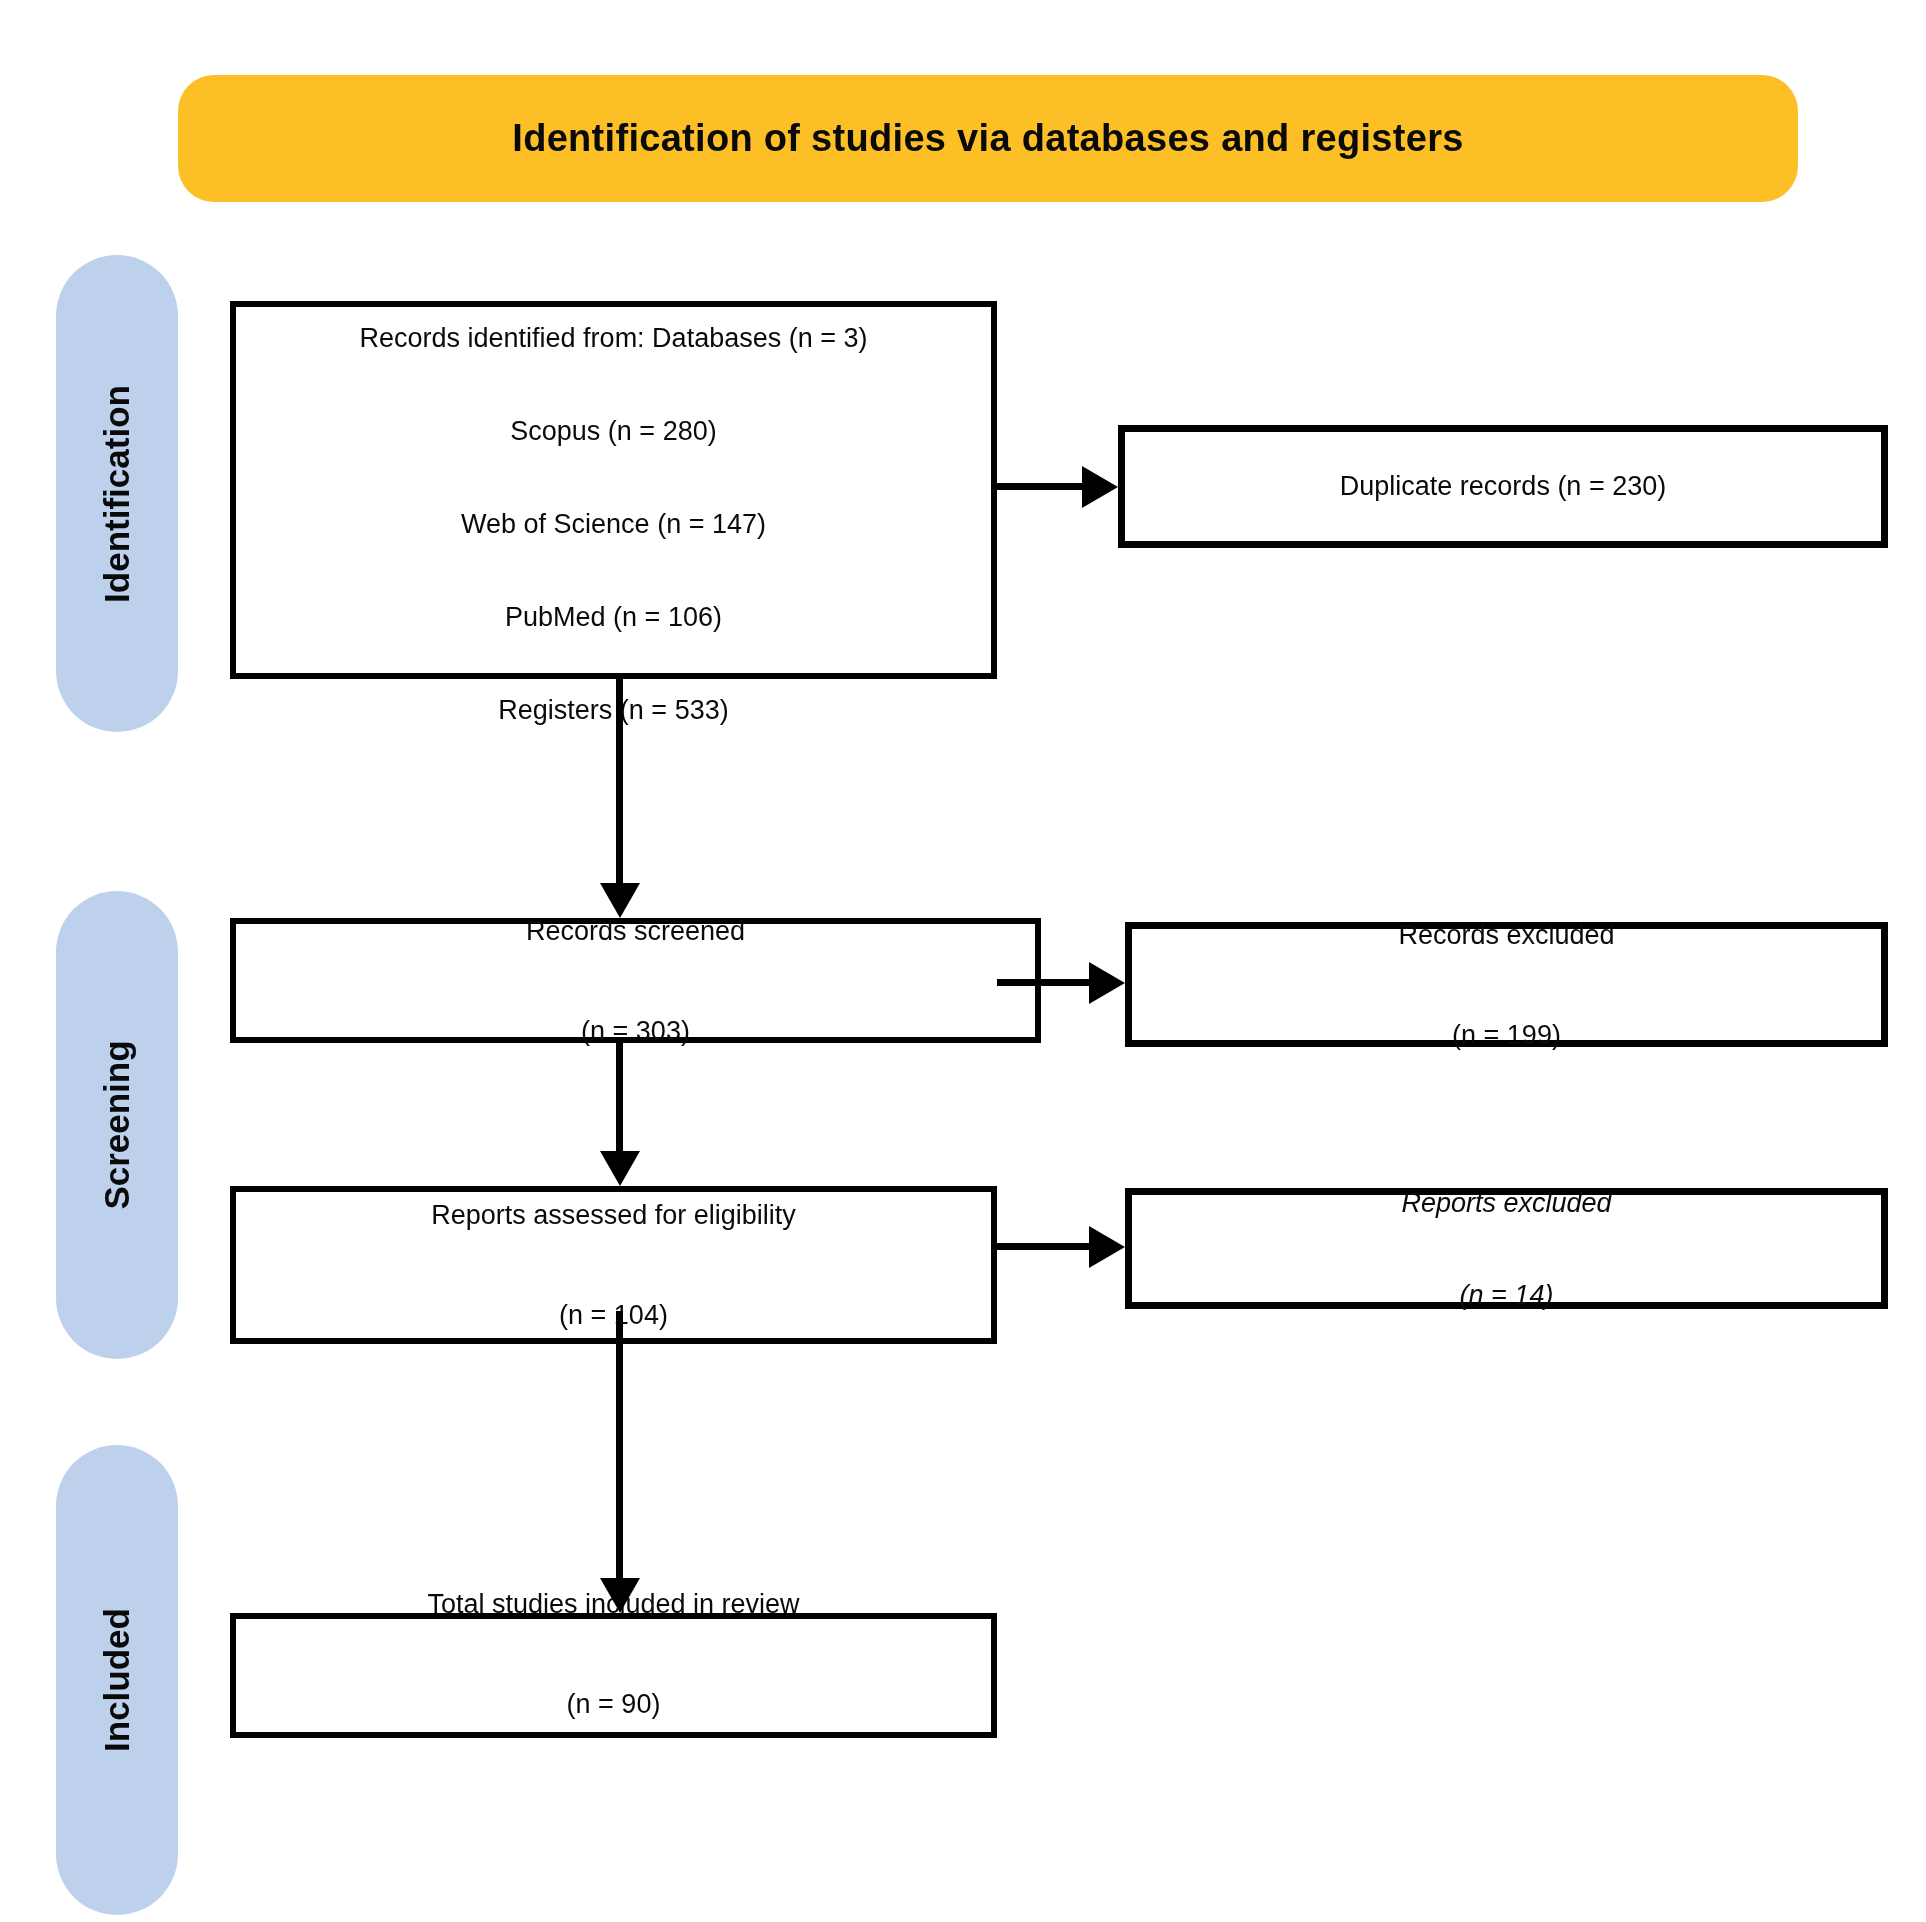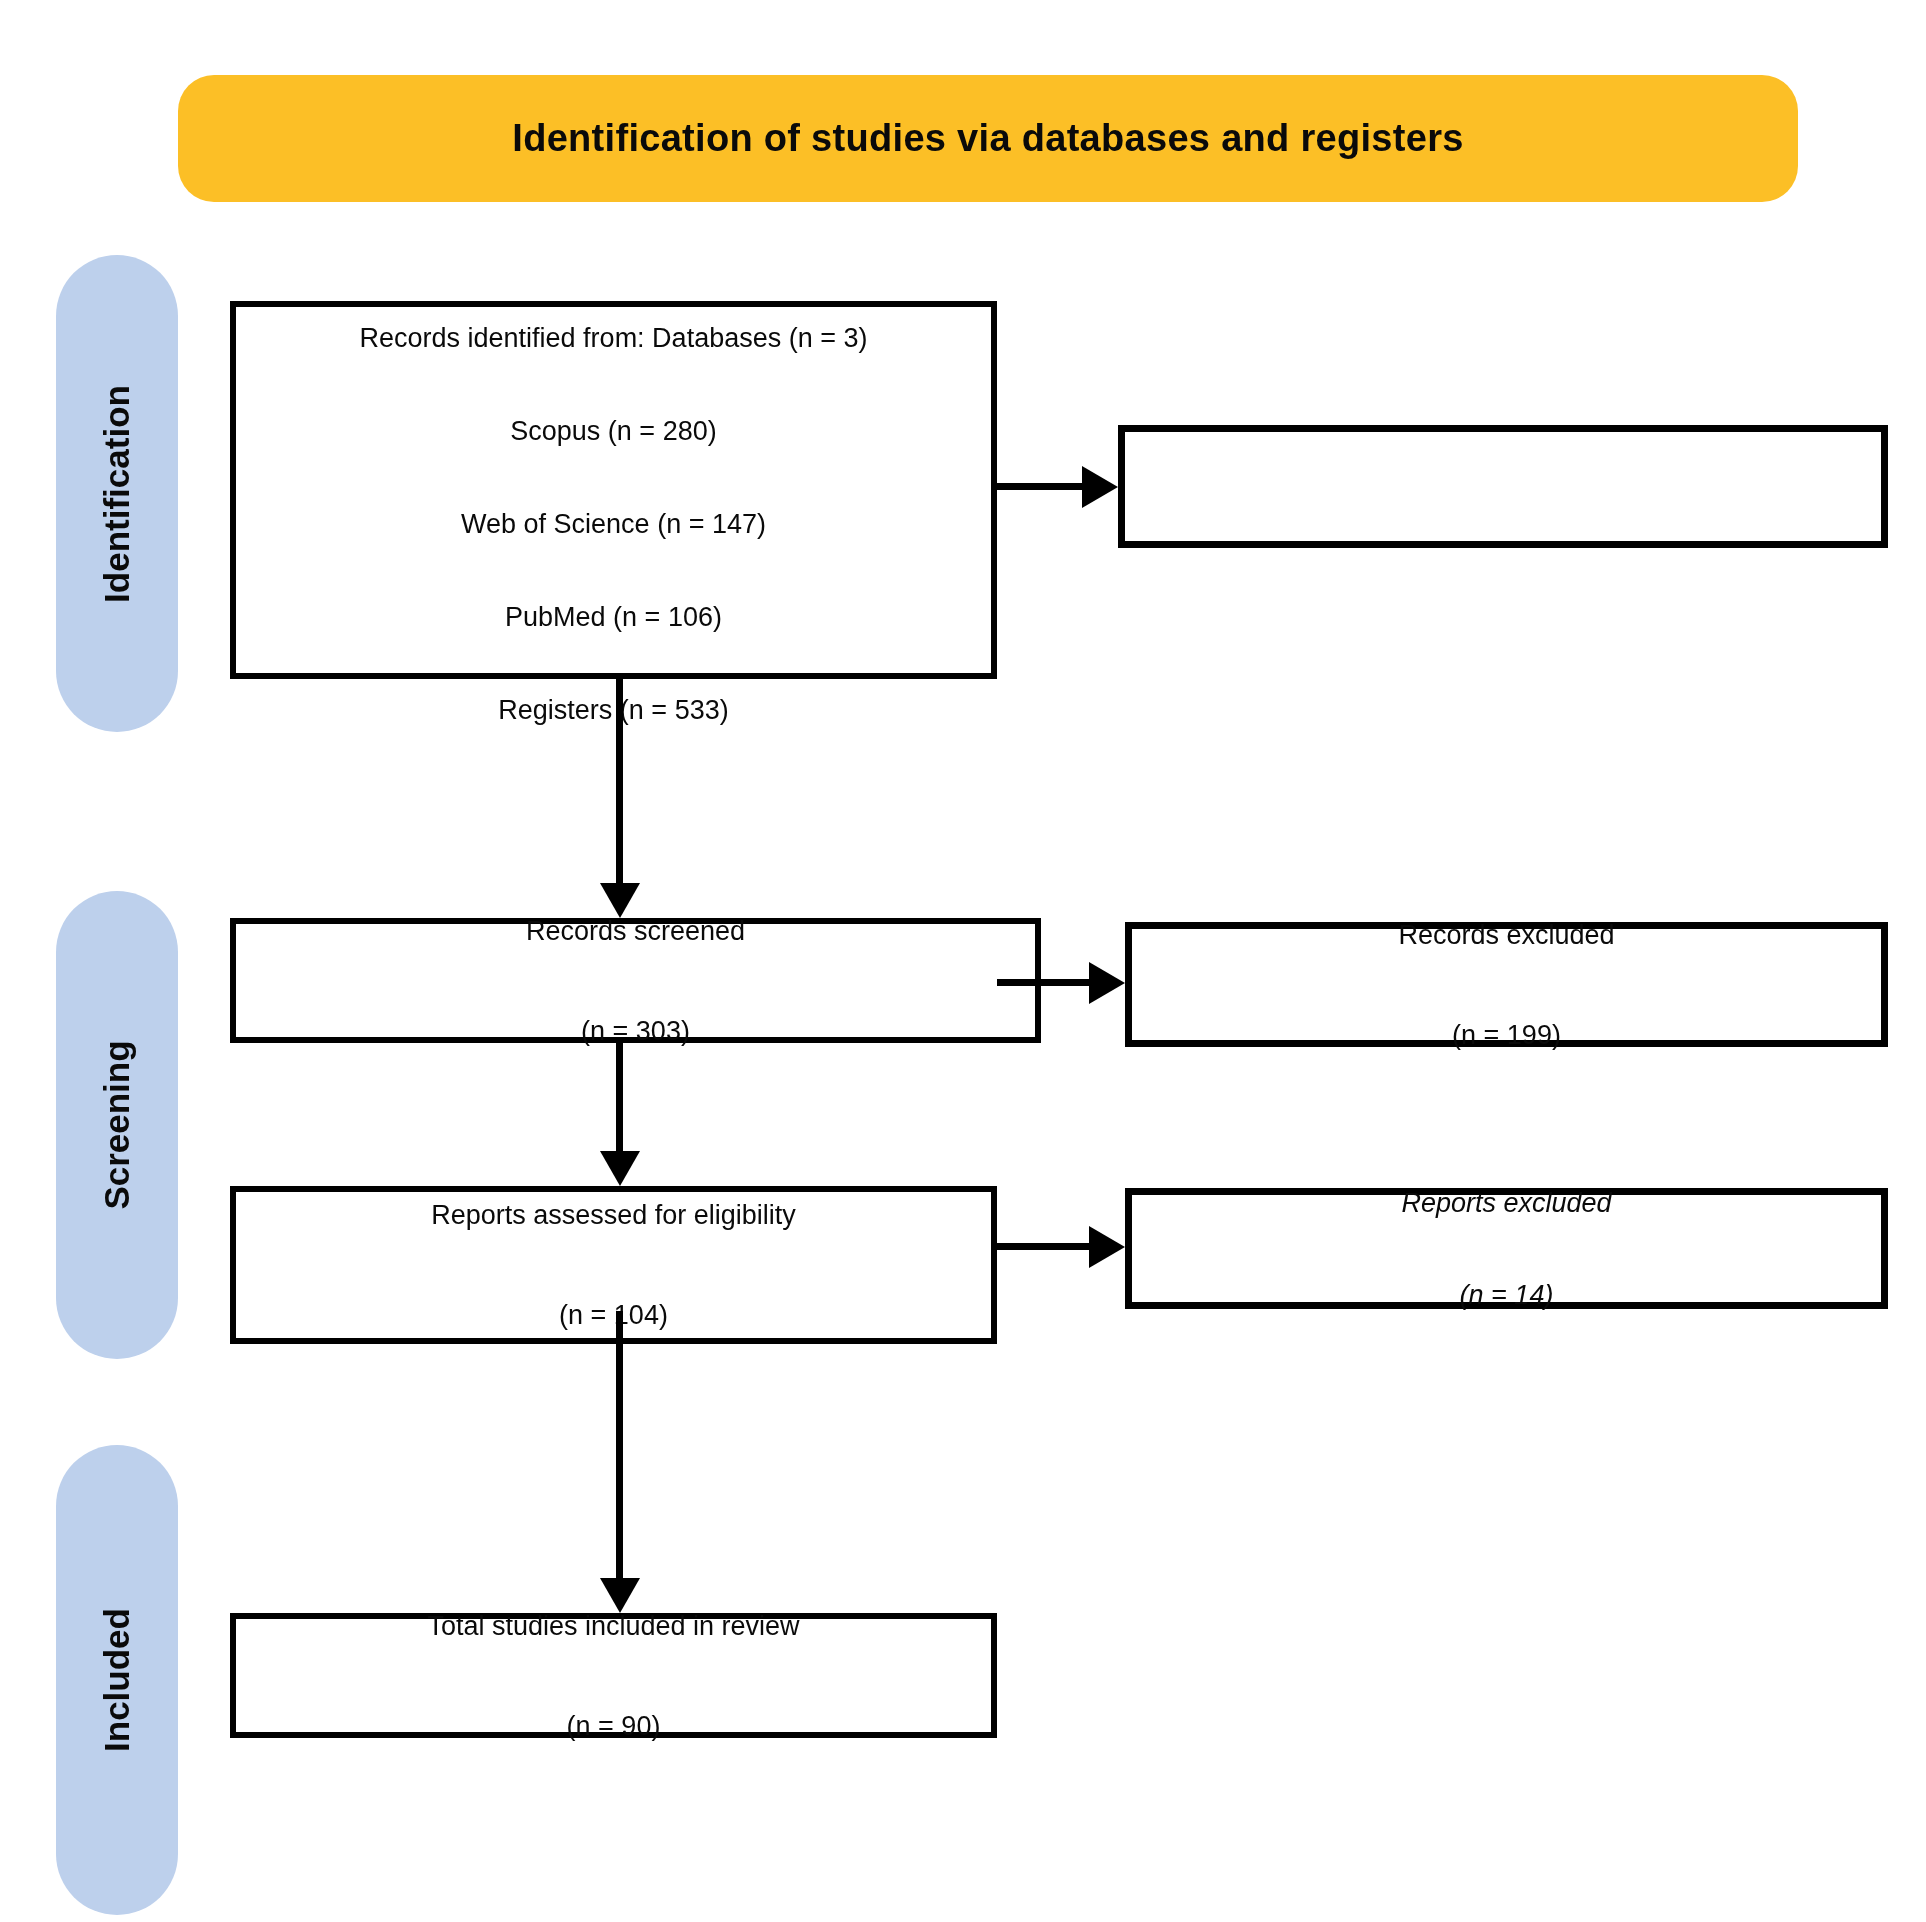--- a/index.html
+++ b/index.html
@@ -62,21 +62,21 @@
   }
   #box-identified .line { line-height: 49px; }
 
   #box-removed          { left: 1118px; top: 425px;  width: 770px; height: 123px; border-width: 7.4px; }
   #box-removed .line    { line-height: 53px; }
   #box-screened         { left: 230px;  top: 918px; width: 811px; height: 125px; }
   #box-records-excluded { left: 1125px; top: 922px; width: 763px; height: 125px; border-width: 7.4px; }
   #box-assessed         { left: 230px;  top: 1186px; width: 767px; height: 158px; }
   #box-reports-excluded { left: 1125px; top: 1188px; width: 763px; height: 121px; border-width: 7.4px; }
   #box-reports-excluded .line { line-height: 48px; font-style: italic; }
-  #box-included         { left: 230px;  top: 1613px; width: 767px; height: 125px; }
+  #box-included         { left: 230px;  top: 1613px; width: 767px; height: 125px; justify-content: flex-end; }
 
   
   .vline { position: absolute; width: 7.4px; background: #000; }
   .hline { position: absolute; height: 7.4px; background: #000; }
   .head-down {
     position: absolute; width: 0; height: 0;
     border-left: 20px solid transparent;
     border-right: 20px solid transparent;
     border-top: 35px solid #000;
   }
@@ -127,20 +127,21 @@
 
   <div class="box" id="box-identified">
     <div class="line">Records identified from: Databases (n = 3)</div>
     <div class="line">Scopus (n = 280)</div>
     <div class="line">Web of Science (n = 147)</div>
     <div class="line">PubMed (n = 106)</div>
     <div class="line">Registers (n = 533)</div>
   </div>
 
   <div class="box" id="box-removed">
+    <div class="line">Duplicate records (n = 230)</div>
   </div>
 
   <div class="box" id="box-screened">
     <div class="line">Records screened</div>
     <div class="line">(n = 303)</div>
   </div>
 
   <div class="box" id="box-records-excluded">
     <div class="line">Records excluded</div>
     <div class="line">(n = 199)</div>

